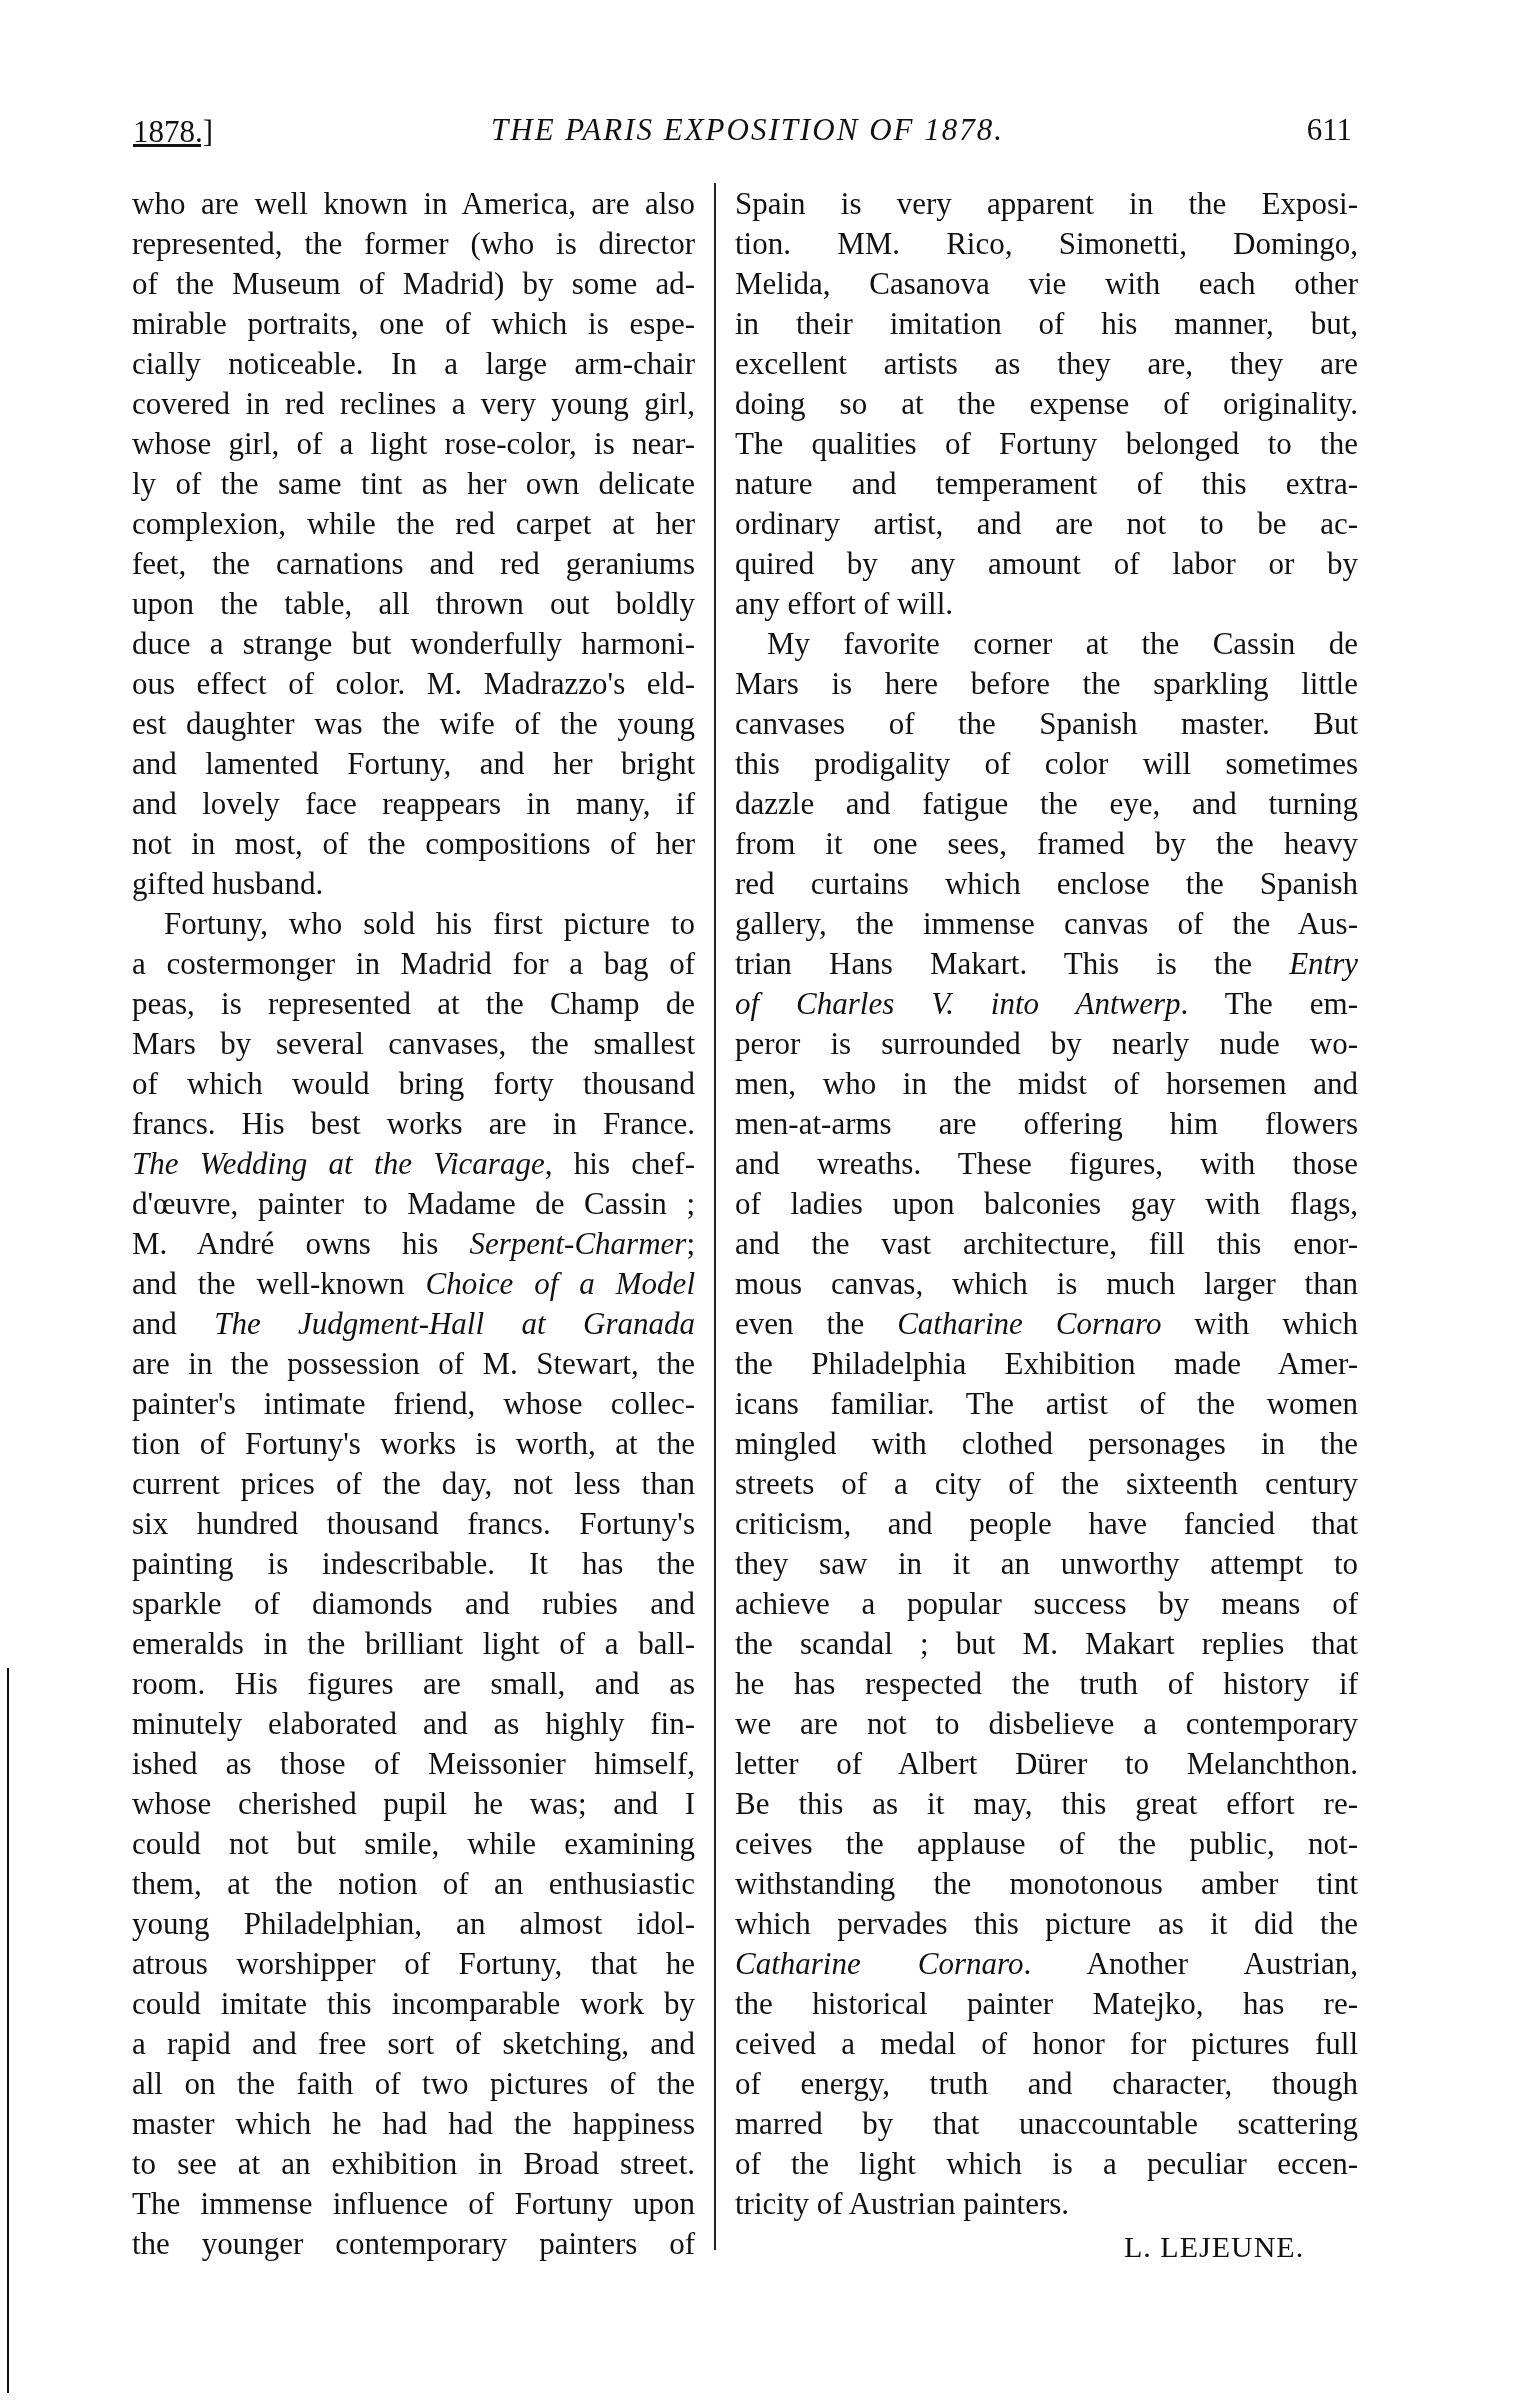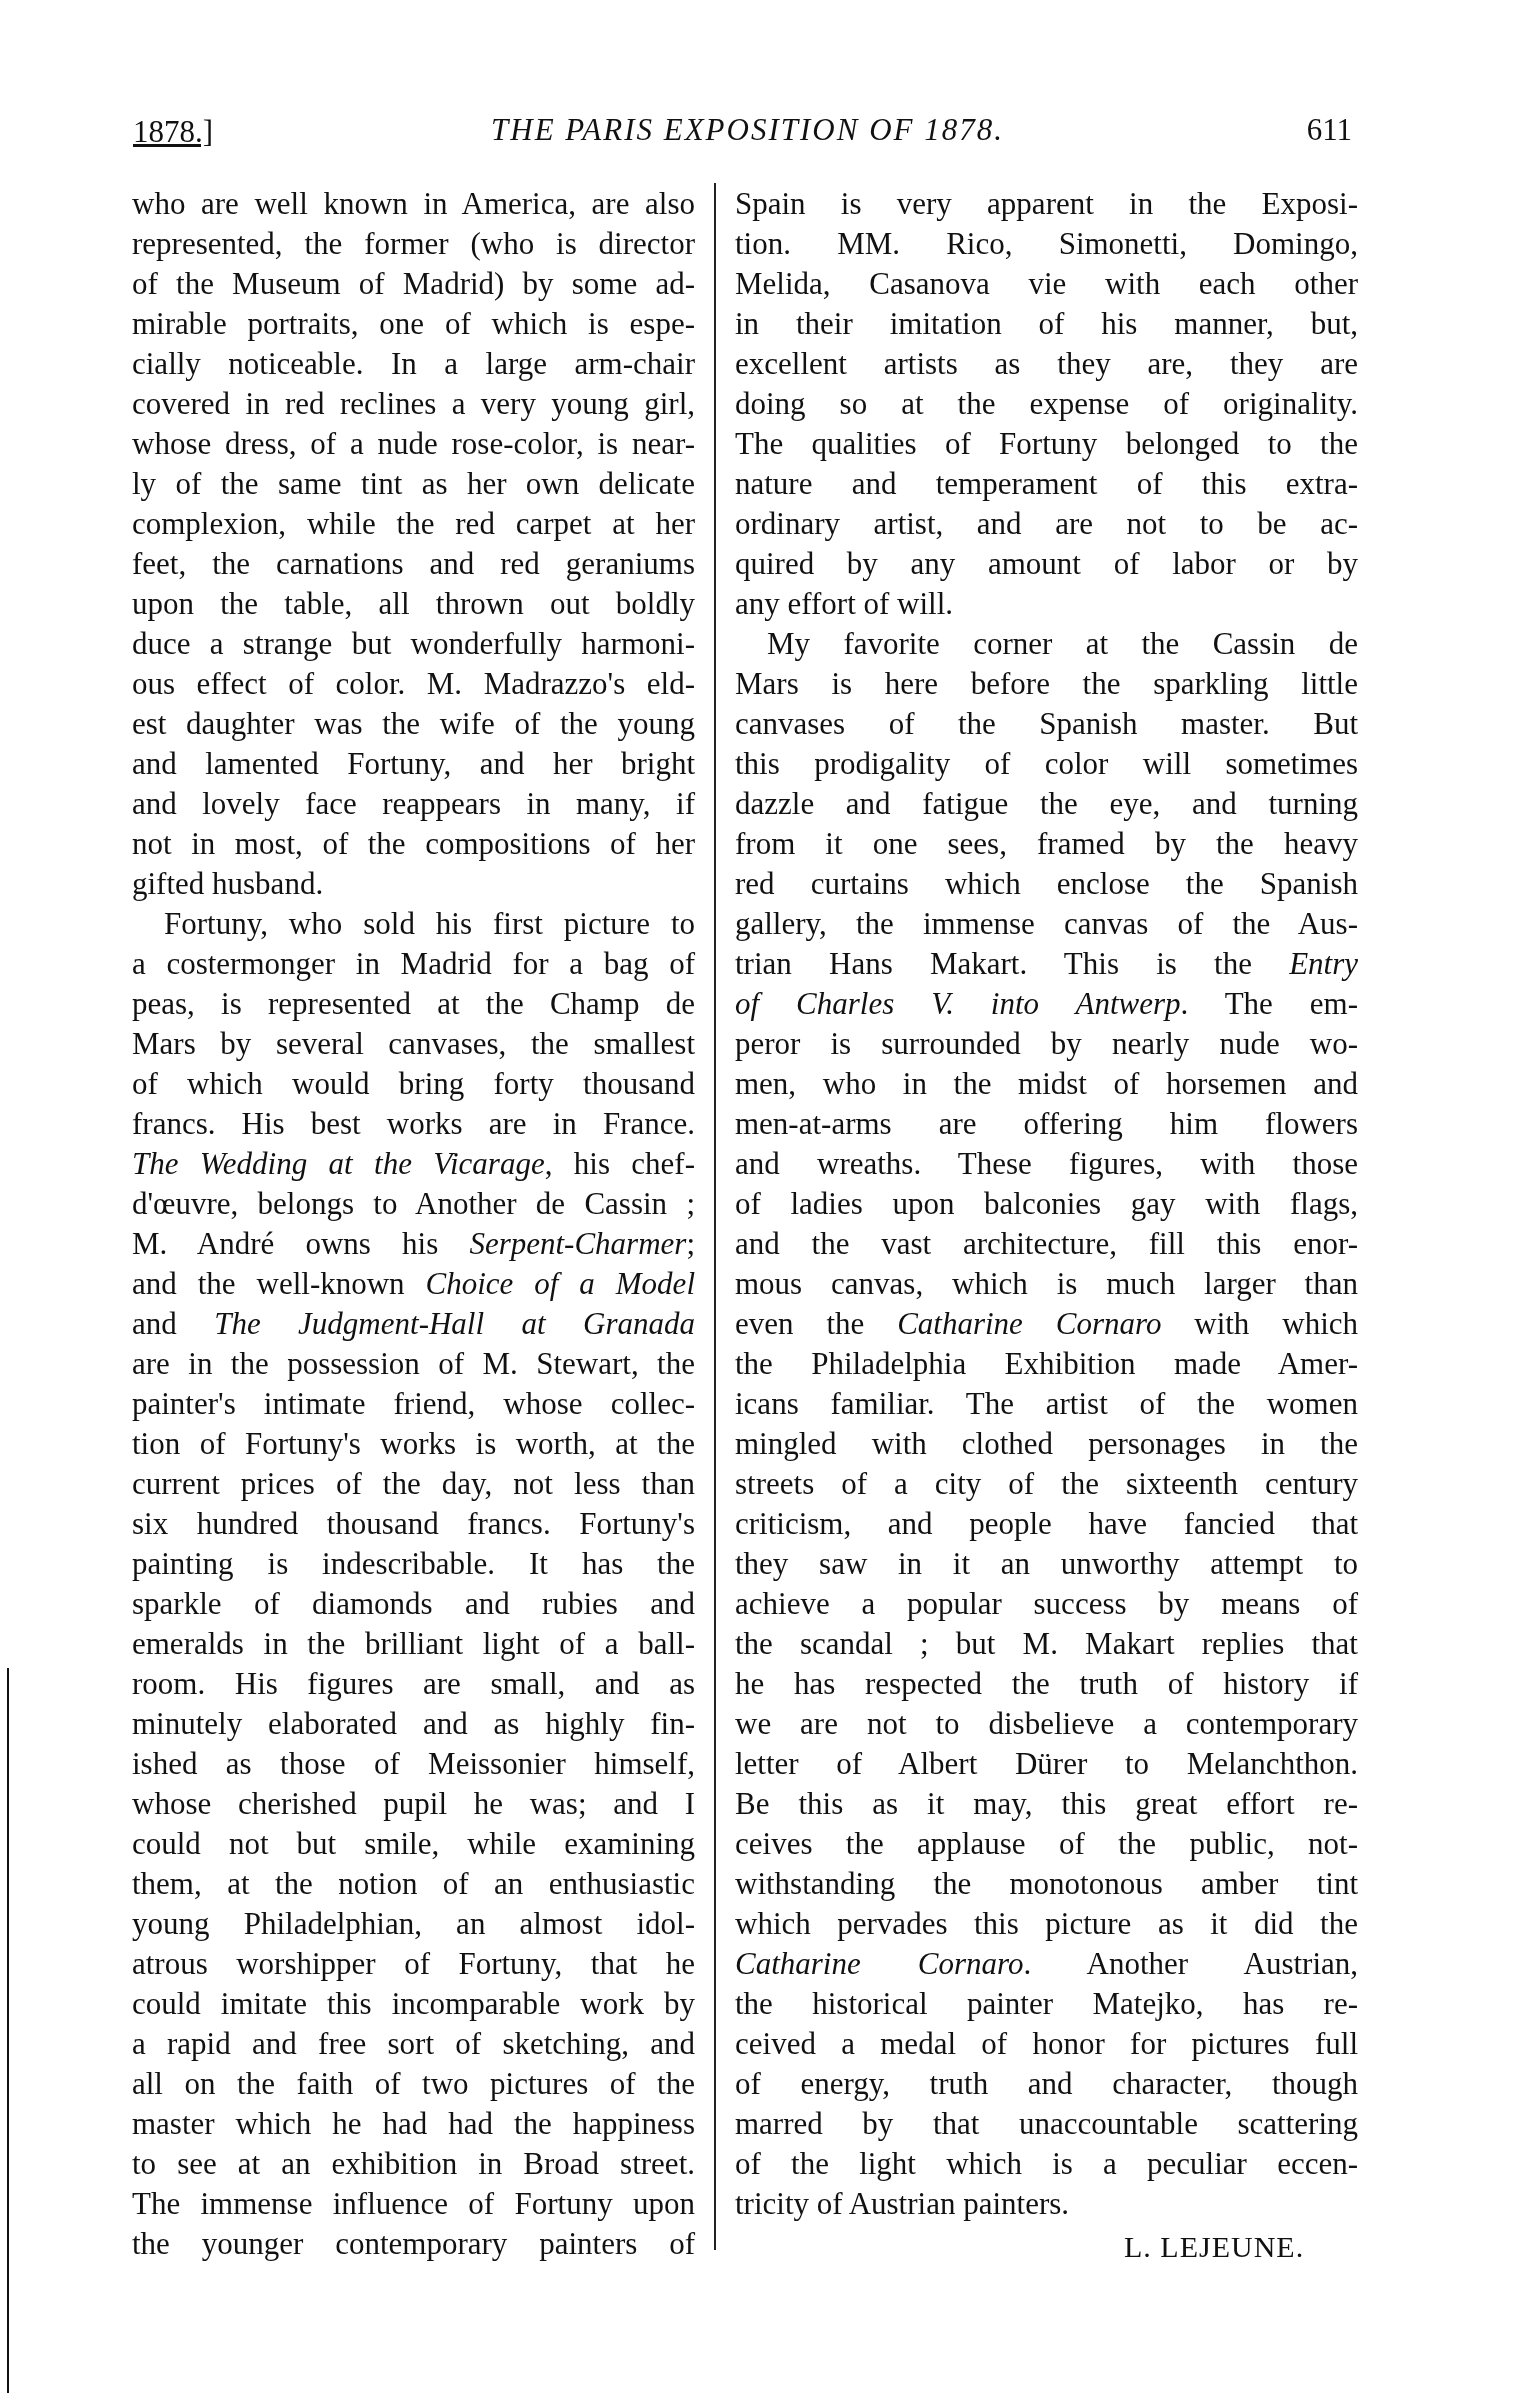--- a/index.html
+++ b/index.html
@@ -28,40 +28,40 @@
   <span class="right">611</span>
 </div>
 
 <div class="col left" id="col-left">
     <span class="line">who are well known in America, are also</span>
     <span class="line">represented, the former (who is director</span>
     <span class="line">of the Museum of Madrid) by some ad-</span>
     <span class="line">mirable portraits, one of which is espe-</span>
     <span class="line">cially noticeable.  In a large arm-chair</span>
     <span class="line">covered in red reclines a very young girl,</span>
-    <span class="line">whose dress, of a nude rose-color, is near-</span>
+    <span class="line">whose girl, of a light rose-color, is near-</span>
     <span class="line">ly of the same tint as her own delicate</span>
     <span class="line">complexion, while the red carpet at her</span>
     <span class="line">feet, the carnations and red geraniums</span>
     <span class="line">upon the table, all thrown out boldly</span>
     <span class="line">duce a strange but wonderfully harmoni-</span>
     <span class="line">ous effect of color.  M. Madrazzo's eld-</span>
     <span class="line">est daughter was the wife of the young</span>
     <span class="line">and lamented Fortuny, and her bright</span>
     <span class="line">and lovely face reappears in many, if</span>
     <span class="line">not in most, of the compositions of her</span>
     <span class="line last">gifted husband.</span>
     <span class="line indent">Fortuny, who sold his first picture to</span>
     <span class="line">a costermonger in Madrid for a bag of</span>
     <span class="line">peas, is represented at the Champ de</span>
     <span class="line">Mars by several canvases, the smallest</span>
     <span class="line">of which would bring forty thousand</span>
     <span class="line">francs.  His best works are in France.</span>
     <span class="line"><i>The Wedding at the Vicarage</i>, his chef-</span>
-    <span class="line">d'œuvre, belongs to Another de Cassin ;</span>
+    <span class="line">d'œuvre, painter to Madame de Cassin ;</span>
     <span class="line">M. André owns his <i>Serpent-Charmer</i>;</span>
     <span class="line">and the well-known <i>Choice of a Model</i></span>
     <span class="line">and <i><i>The Judgment-Hall</i> <i>at Granada</i></i></span>
     <span class="line">are in the possession of M. Stewart, the</span>
     <span class="line">painter's intimate friend, whose collec-</span>
     <span class="line">tion of Fortuny's works is worth, at the</span>
     <span class="line">current prices of the day, not less than</span>
     <span class="line">six hundred thousand francs.  Fortuny's</span>
     <span class="line">painting is indescribable.  It has the</span>
     <span class="line">sparkle of diamonds and rubies and</span>

